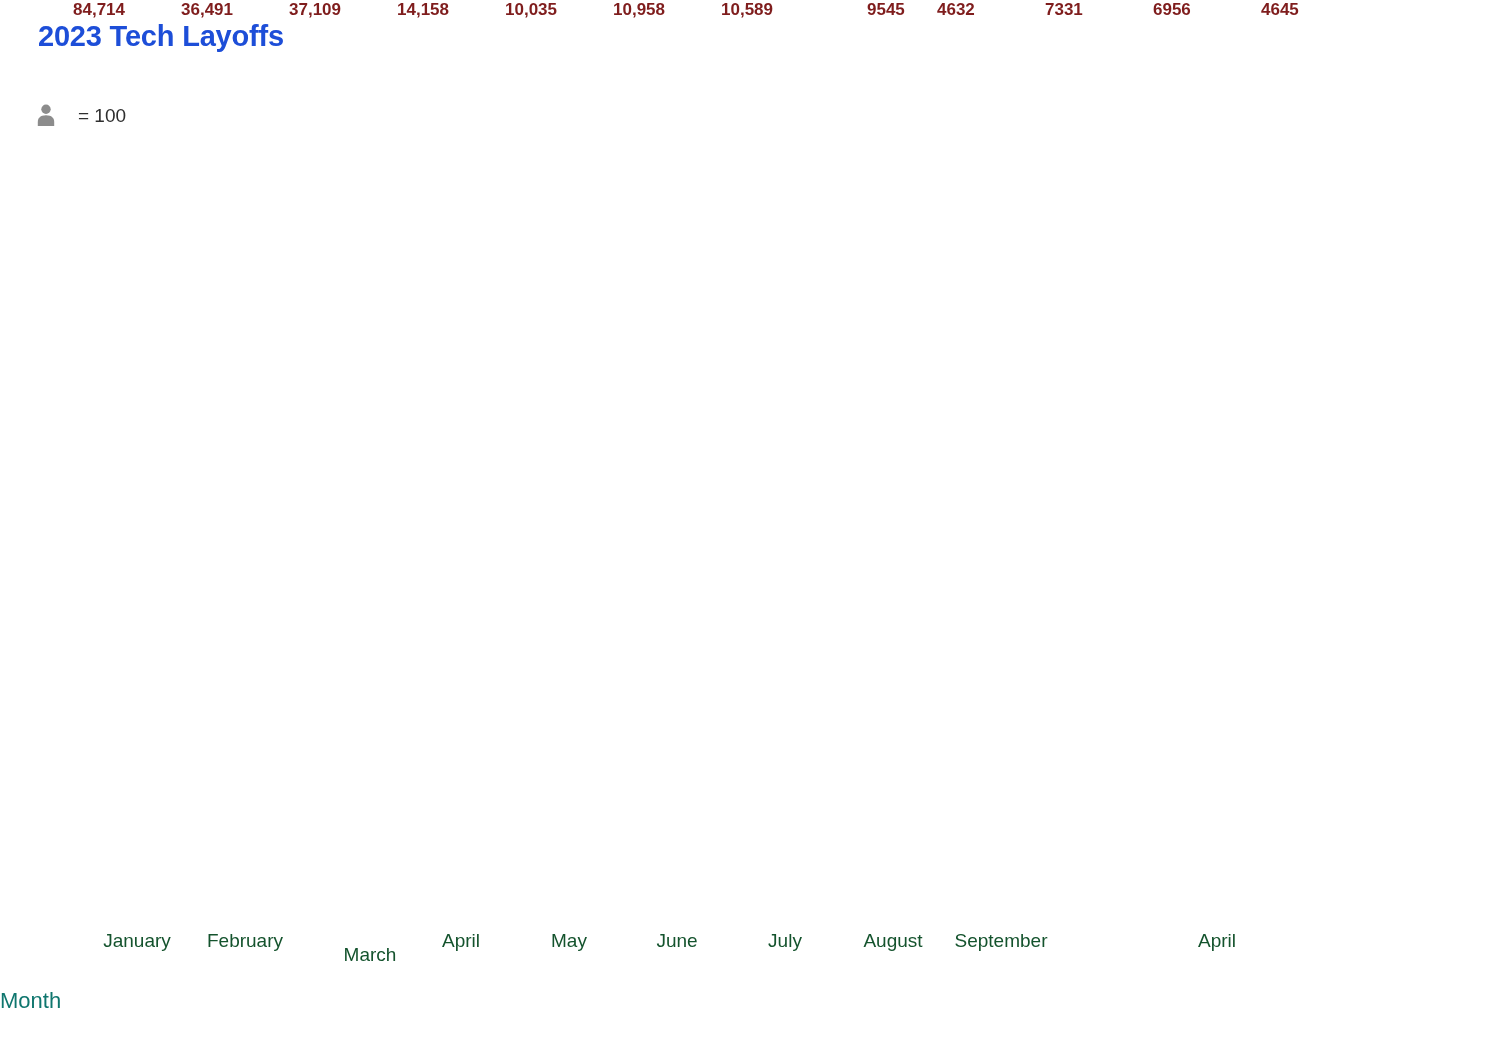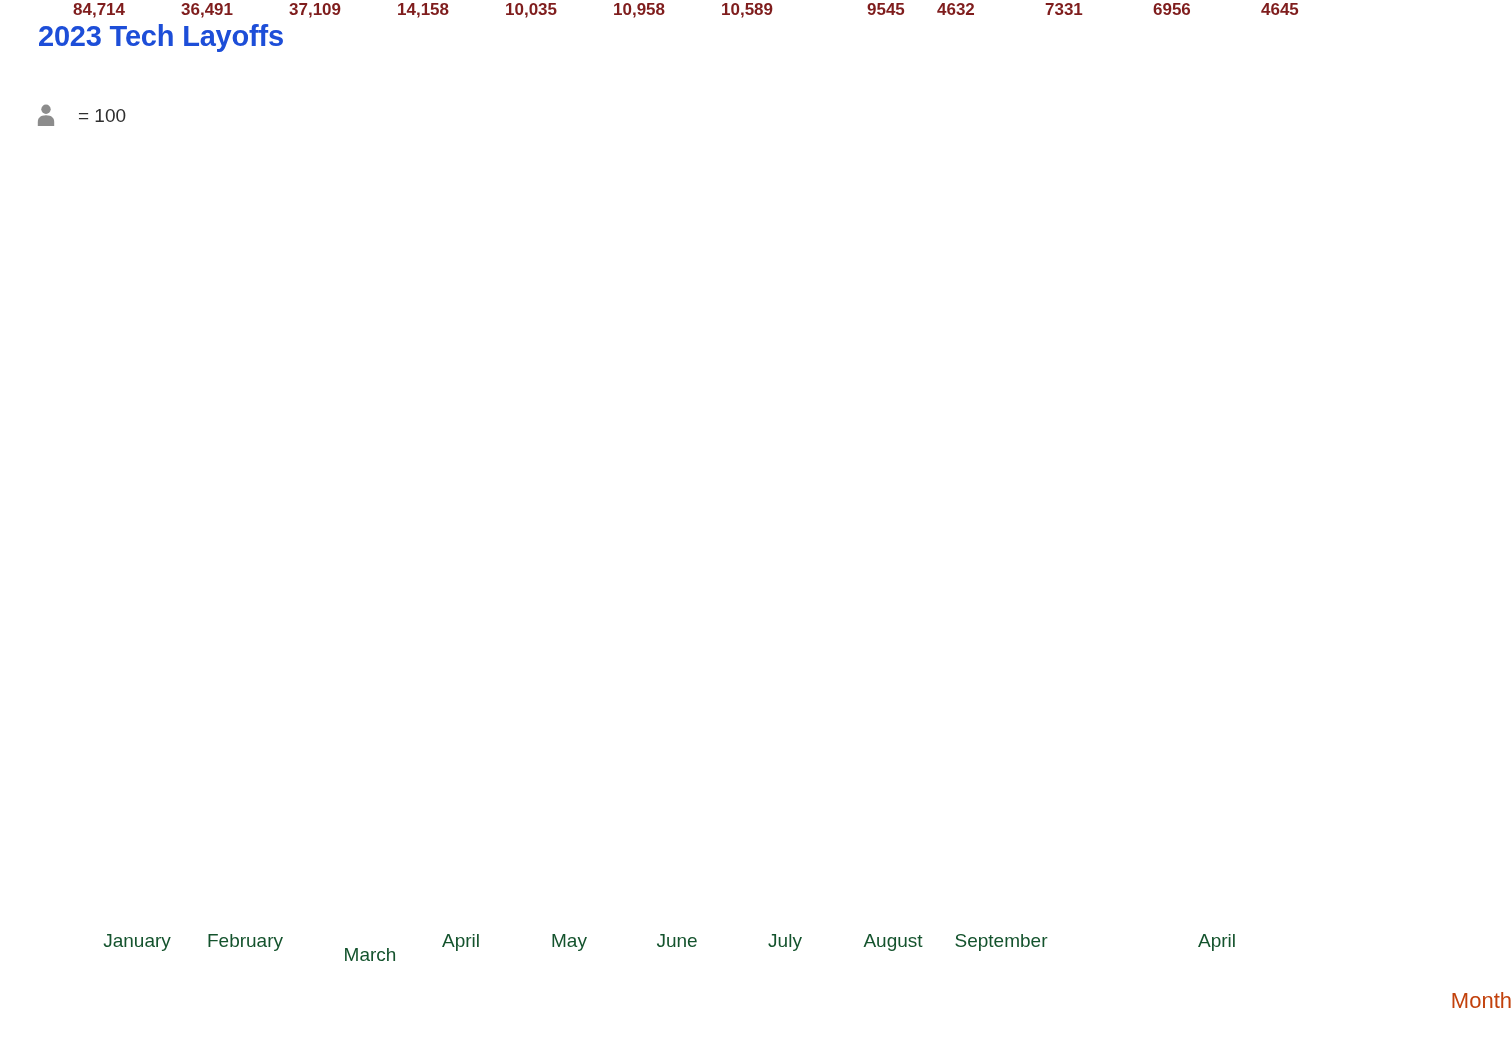--- a/index.html
+++ b/index.html
@@ -74,23 +74,23 @@
     font-size: 19px;
     color: #14532d;
     white-space: nowrap;
     text-align: center;
     top: 930px;
   }
   .axis-title {
     position: absolute;
     top: 988px;
     width: 1512px;
-    text-align: right;
+    text-align: left;
     font-size: 22px;
-    color: #c2410c;
+    color: #0f766e;
   }
 </style>
 </head>
 <body>
 
 <div id="chart-root">
 
   <div class="chart-title">2023 Tech Layoffs</div>
 
   <div class="legend">

